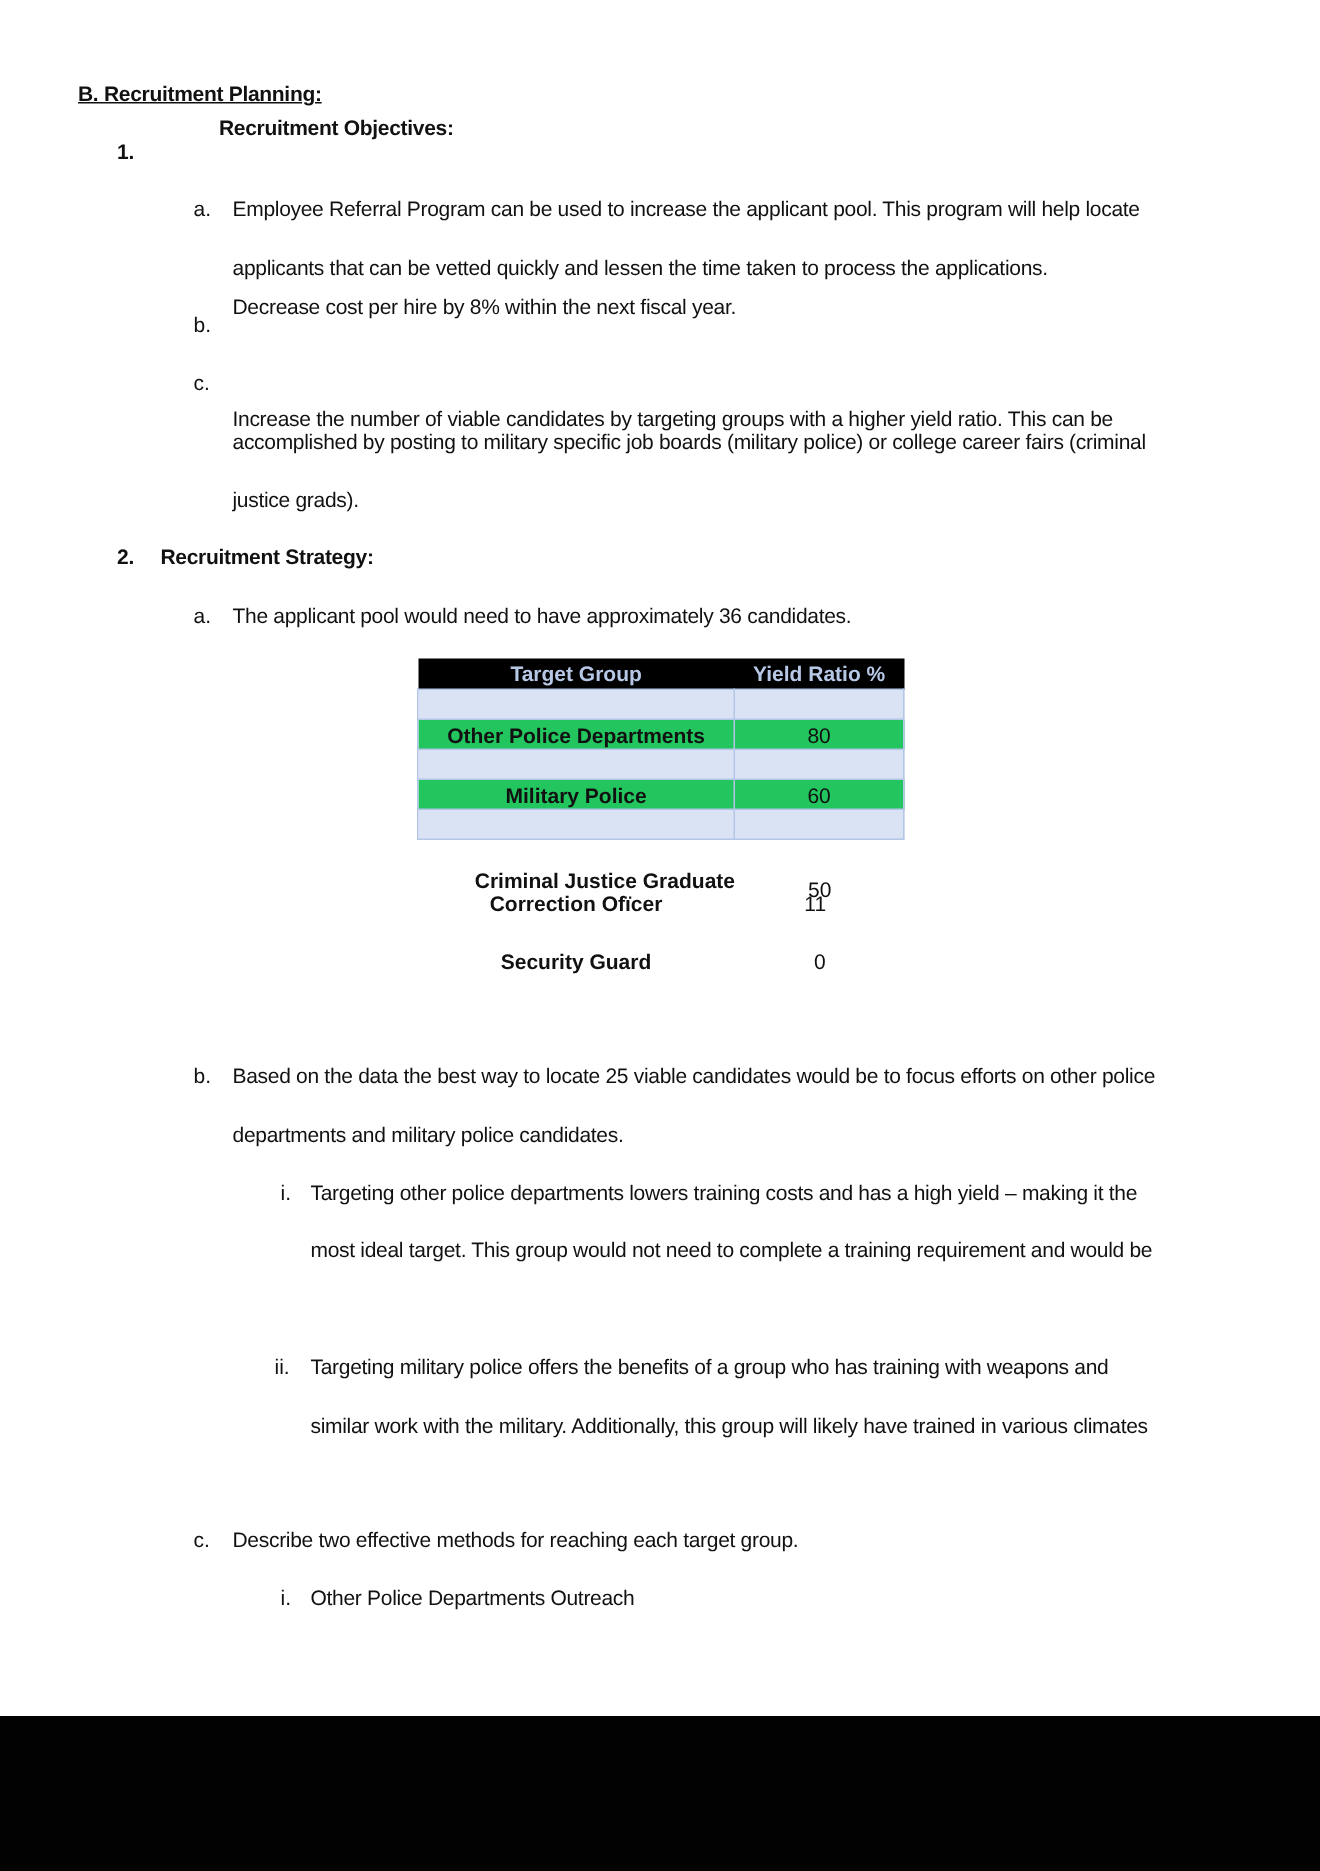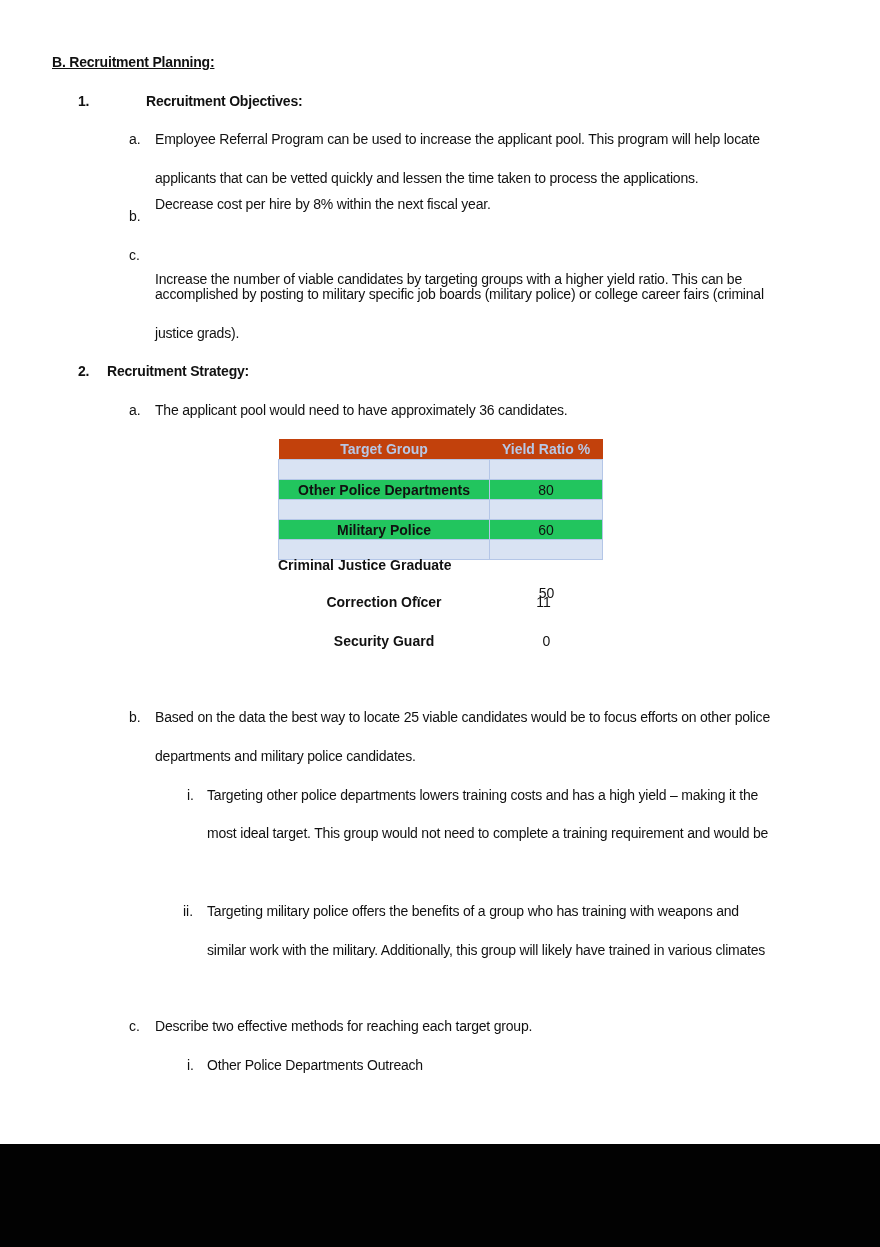--- a/index.html
+++ b/index.html
@@ -13,39 +13,39 @@
   .b { font-weight: bold; }
   .u { text-decoration: underline; }
   .marker { position: absolute; font-size: 14px; line-height: 16px; }
 
   table.yield {
     position: absolute; left: 278px; top: 439px; border-collapse: collapse;
     font-size: 14px; width: 325px;
   }
   table.yield td, table.yield th { padding: 0; height: 19px; text-align: center; }
   table.yield th {
-    background: #c2410c; color: #b7c7e6; font-weight: bold; height: 20px;
+    background: #000000; color: #b7c7e6; font-weight: bold; height: 20px;
   }
   table.yield th.c1, table.yield td.c1 { width: 212px; }
   table.yield th.c2, table.yield td.c2 { width: 113px; }
   tr.band td { background: #d9e3f3; border: 1px solid #b4c6e7; }
   tr.plain td { background: #22c55e; border: 1px solid #b4c6e7; }
   tr.plain td.c1 { font-weight: bold; }
 
   .extra-row { position: absolute; font-size: 14px; line-height: 16px; }
 </style>
 </head>
 <body>
 
 <div class="page">
 
   <div class="t b u" style="left:52px; top:54px;">B.  Recruitment Planning: </div>
 
   <div class="t b" style="left:78px; top:93px;">1.</div>
-  <div class="t b" style="left:104px; top:93px;padding-left:42px;">Recruitment Objectives:</div>
+  <div class="t b" style="left:104px; top:77px;padding-left:42px;">Recruitment Objectives:</div>
 
   <div class="marker" style="left:129px; top:131px;">a.</div>
   <div class="t" style="left:155px; top:131px;">Employee Referral Program can be used to increase the applicant pool. This program will help locate</div>
   <div class="t" style="left:155px; top:170px;">applicants that can be vetted quickly and lessen the time taken to process the applications.</div>
 
   <div class="marker" style="left:129px; top:208px;">b.</div>
   <div class="t" style="left:155px; top:196px;">Decrease cost per hire by 8% within the next fiscal year.</div>
 
   <div class="marker" style="left:129px; top:247px;">c.</div>
   <div class="t" style="left:155px; top:247px;margin-top:24px;">Increase the number of viable candidates by targeting groups with a higher yield ratio. This can be</div>
@@ -80,21 +80,21 @@
       <td class="c1">Military Police</td>
       <td class="c2">60</td>
     </tr>
     <tr class="band">
           <td class="c1"></td>
           <td class="c2"></td>
         </tr>
   </tbody>
     </table>
 
-  <div class="extra-row b" style="left:278px; top:557px; width:212px; text-align:left;">Criminal Justice Graduate</div>
+  <div class="extra-row b" style="left:278px; top:579px; width:212px; text-align:right;">Criminal Justice Graduate</div>
   <div class="extra-row" style="left:490px; top:557px; width:113px; text-align:center;margin-top:28px;">50</div>
 
   <div class="extra-row b" style="left:278px; top:594px; width:212px; text-align:center;">Correction Ofïcer</div>
   <div class="extra-row" style="left:487px; top:594px; width:113px; text-align:center;">11</div>
 
   <div class="extra-row b" style="left:278px; top:633px; width:212px; text-align:center;">Security Guard</div>
   <div class="extra-row" style="left:490px; top:633px; width:113px; text-align:center;">0</div>
 
   <div class="marker" style="left:129px; top:709px;">b.</div>
   <div class="t" style="left:155px; top:709px;">Based on the data the best way to locate 25 viable candidates would be to focus efforts on other police</div>

